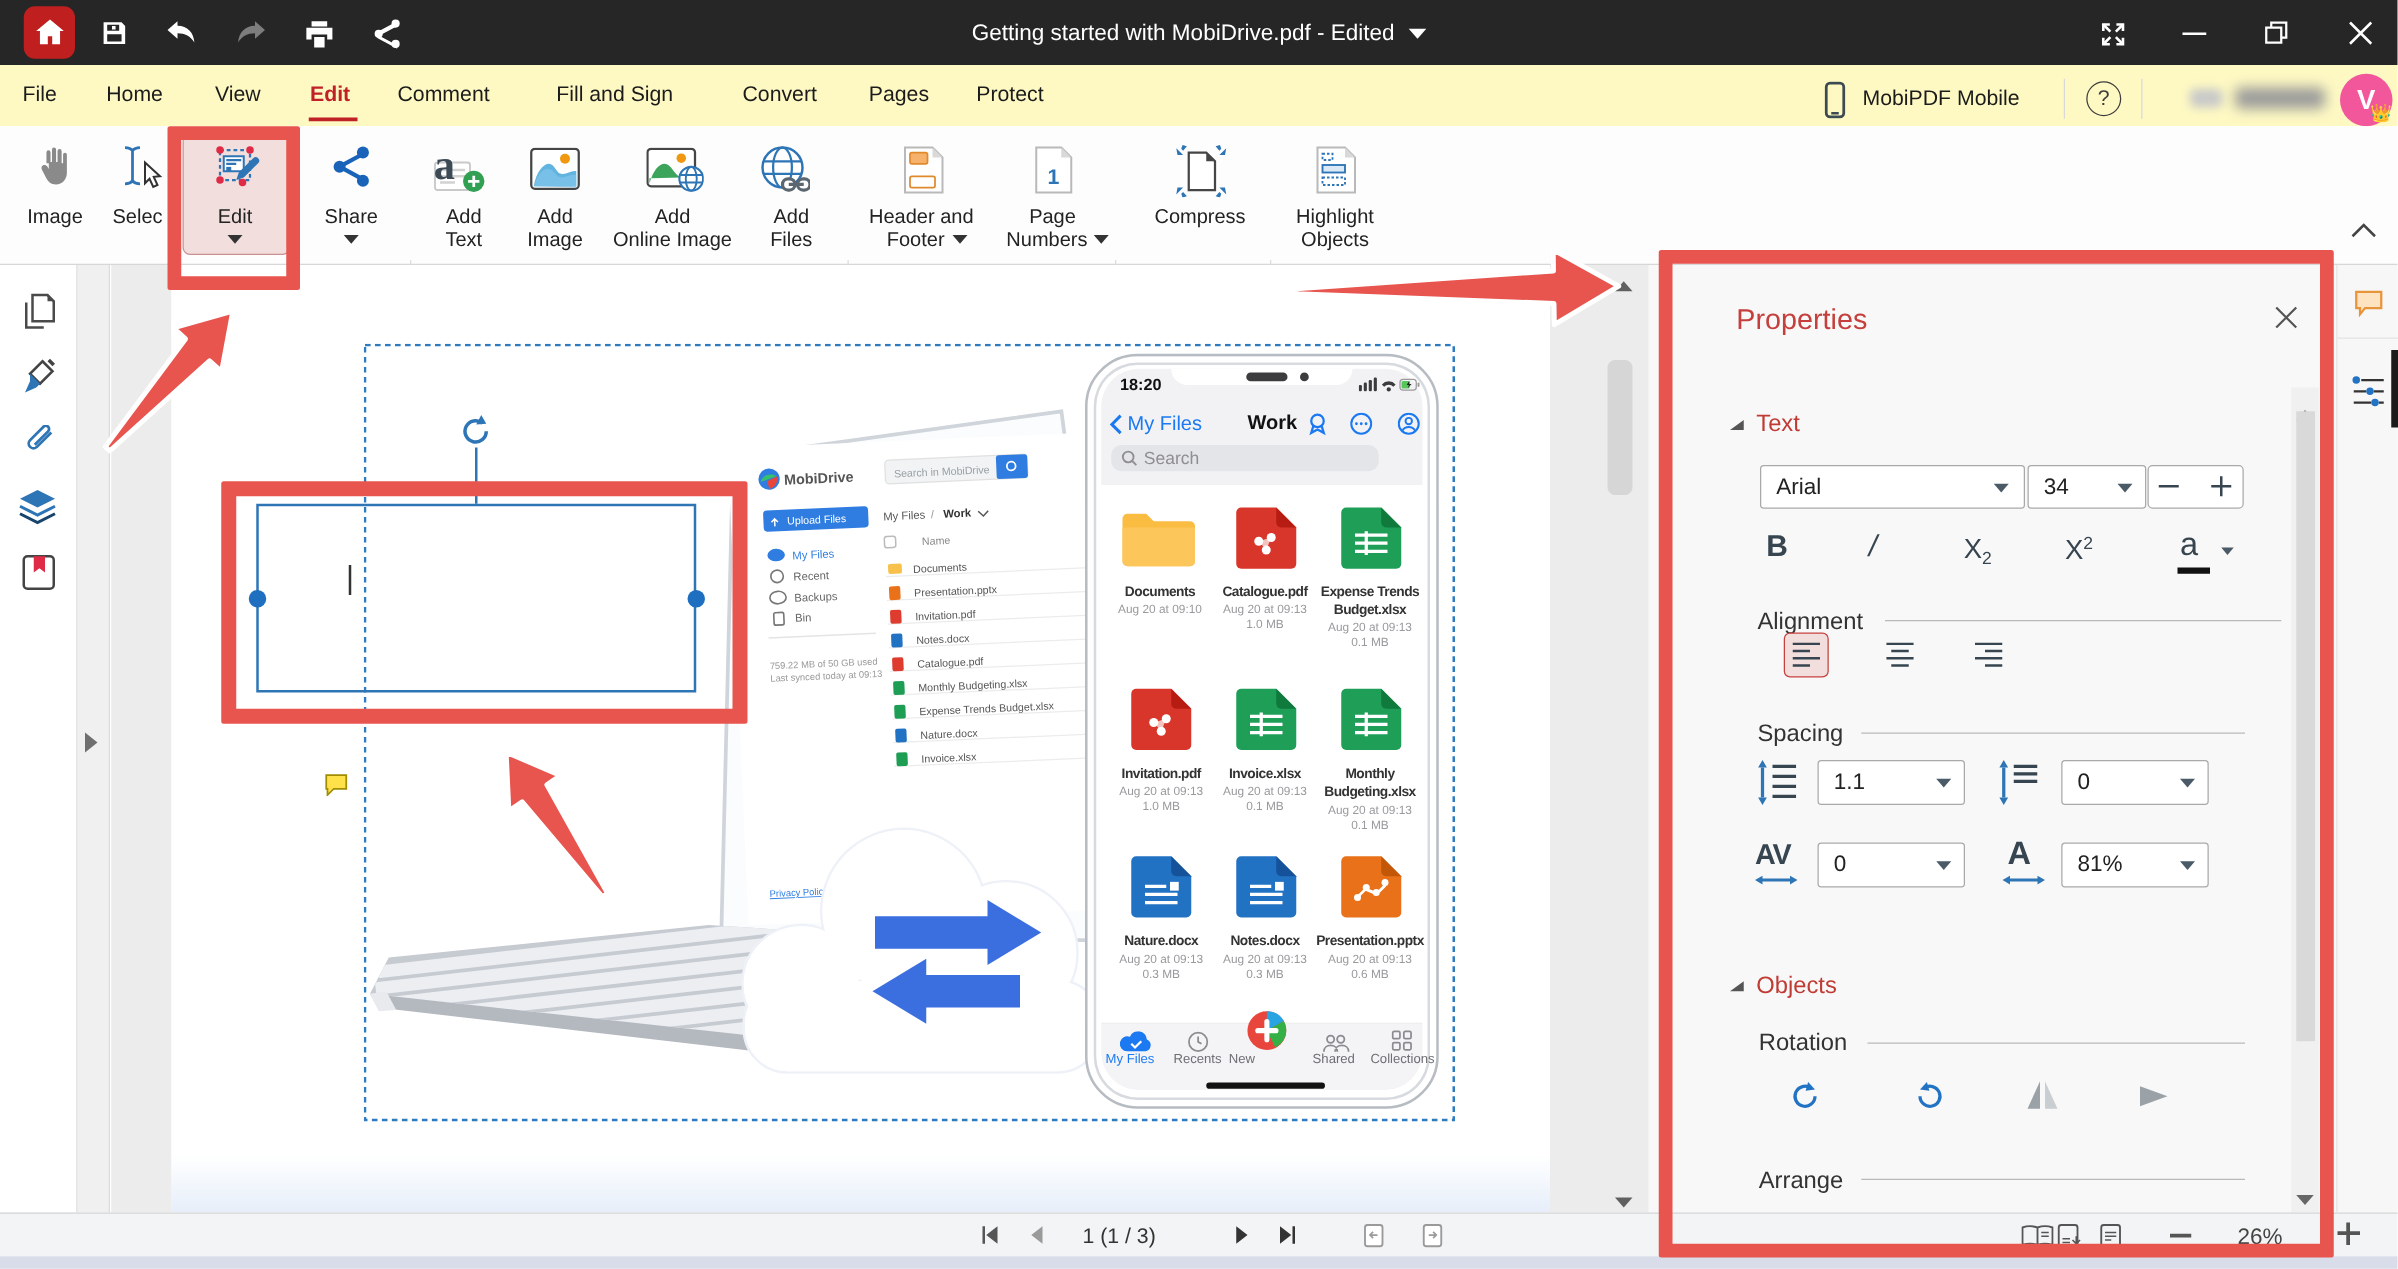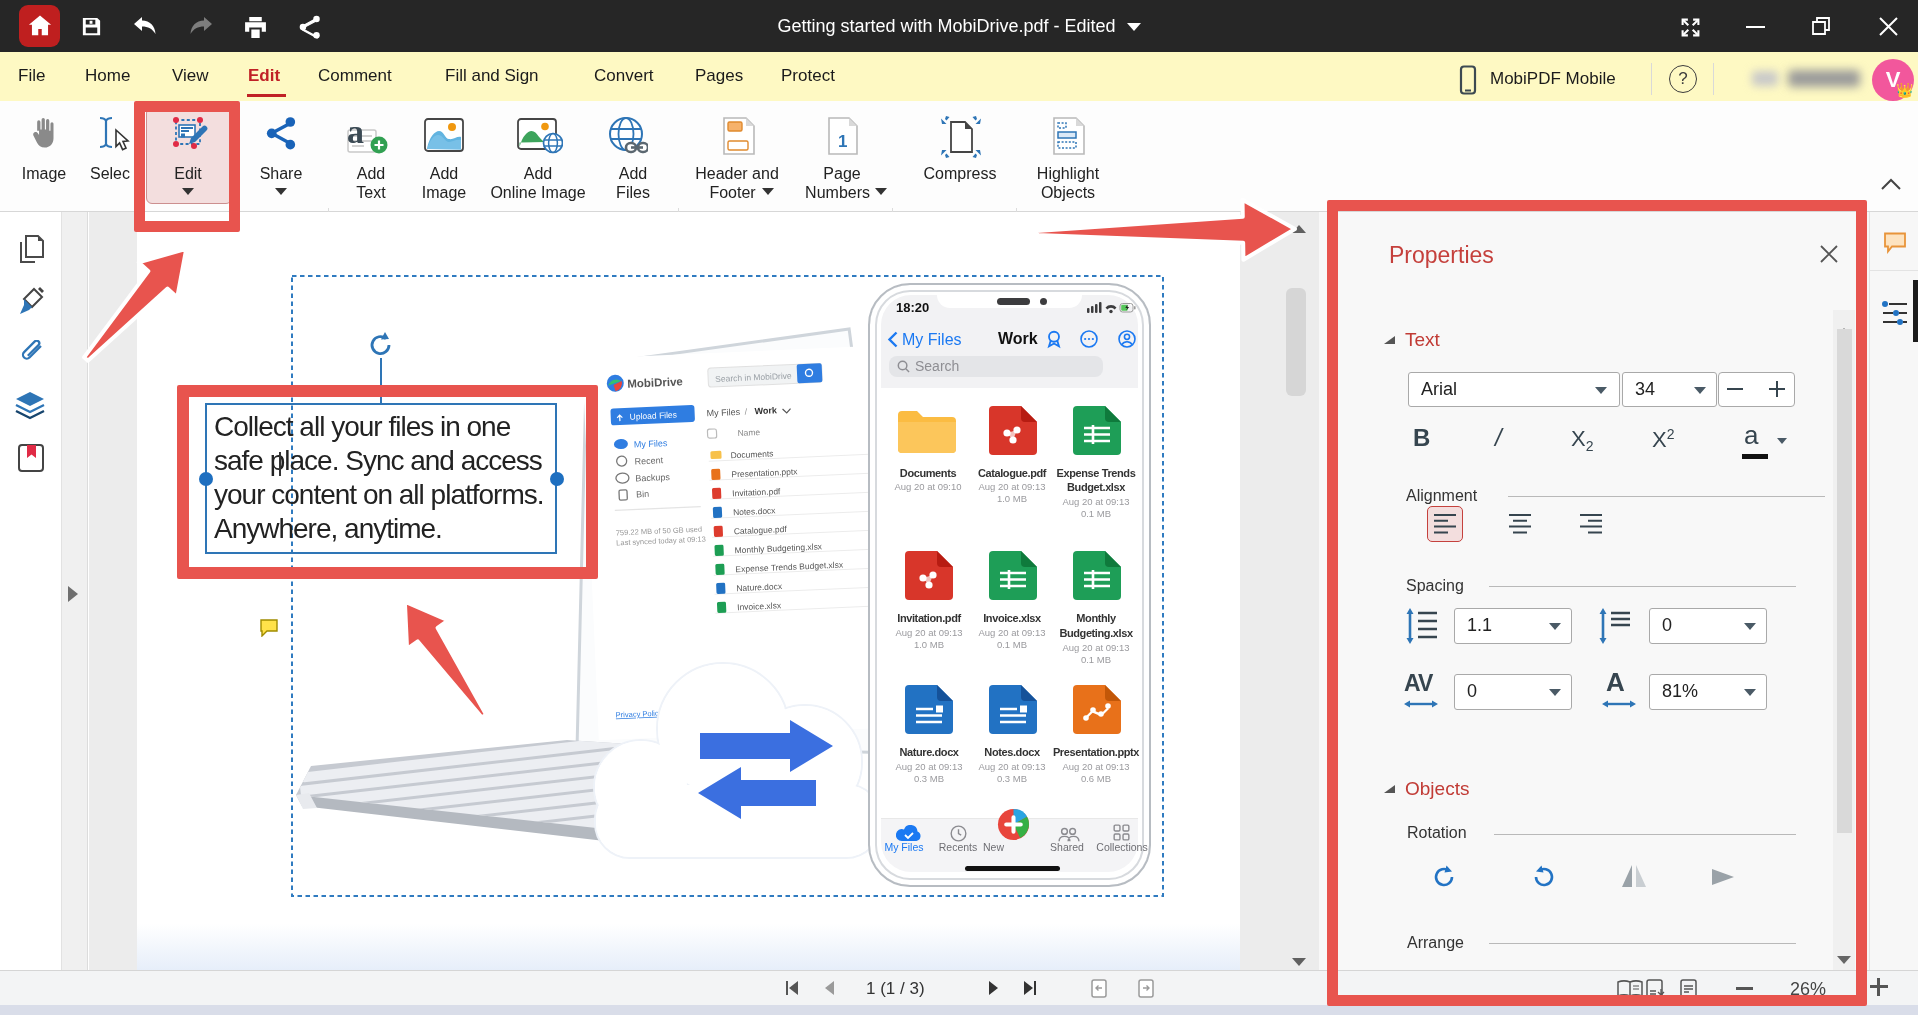--- a/index.html
+++ b/index.html
@@ -16,21 +16,21 @@
 #propwrap { position:absolute; left:1319px; top:0; width:599px; height:758px; background:#f8f8f8; }
 #statusbar { position:absolute; left:0; top:970px; width:1918px; height:35px; background:#f3f4f5; border-top:1px solid #d5d5d5; }
 #bottomstrip { position:absolute; left:0; top:1005px; width:1918px; height:10px; background:#d9dde9; }
 .mi { position:absolute; top:14px; font-size:17px; color:#1b1b1b; white-space:nowrap; }
 .ticon { position:absolute; top:15px; }
 .rlabel { position:absolute; font-size:16px; color:#222; text-align:center; white-space:nowrap; }
 .sep { position:absolute; top:107px; width:1px; height:92px; background:#dcdcdc; }
 .combo { position:absolute; background:#fff; border:1px solid #a9a9a9; border-radius:3px; font-size:18px; color:#222; }
 .combo .val { position:absolute; left:12px; top:6px; }
 .caret { position:absolute; width:0; height:0; border-left:6px solid transparent; border-right:6px solid transparent; border-top:7px solid #4a5a66; }
-.plabel { position:absolute; font-size:16px; color:#333;text-align:center; }
+.plabel { position:absolute; font-size:19px; color:#333;text-align:center; }
 .pline { position:absolute; height:1px; background:#b9b9b9; }
 .redsec { position:absolute; font-size:19px; color:#c13b35; }
 .tri-collapse { position:absolute; width:0; height:0; border-left:11px solid transparent; border-bottom:8px solid #555; }
 .navtri { position:absolute; width:0; height:0; }
 </style>
 </head>
 <body>
 
 <div id="titlebar">
   <div class="abs" style="left:19px;top:5px;width:41px;height:42px;background:#bf1f1f;border-radius:9px;"></div>
@@ -588,21 +588,20 @@
           <rect x="1" y="1" width="871" height="620" fill="none" stroke="#2f7bc0" stroke-width="2" stroke-dasharray="4.5 3.5"></rect>
         </svg>
 
       <svg class="abs" style="left:277px;top:118px" width="30" height="30" viewBox="0 0 30 30">
           <path d="M23 15a8.5 8.5 0 1 1-3-6.4" fill="none" stroke="#2e75b6" stroke-width="2.8"></path>
           <path d="M19 2l4 7-8 .5z" fill="#2e75b6"></path>
         </svg>
       <div class="abs" style="left:291px;top:146px;width:1.6px;height:45px;background:#2e75b6;"></div>
 
       <div class="abs" style="left:116px;top:191px;width:352px;height:151px;border:2px solid #2e75b6;"></div>
-      <div class="abs" style="left:125px;top:198px;font-size:28px;line-height:34px;color:#222;letter-spacing:-1px;">Collect all your files in one<br>safe place. Sync and access<br>your content on all platforms.<br>Anywhere, anytime.</div>
       <div class="abs" style="left:110px;top:260px;width:14px;height:14px;background:#1e6fc0;border-radius:50%;"></div>
       <div class="abs" style="left:461px;top:260px;width:14px;height:14px;background:#1e6fc0;border-radius:50%;"></div>
       <div class="abs" style="left:48px;top:712px;width:1103px;height:46px;background:linear-gradient(to bottom, rgba(223,233,248,0), rgba(210,224,245,0.55));"></div>
       <div class="abs" style="left:190px;top:240px;width:1.5px;height:24px;background:#333;"></div>
 
       <svg class="abs" style="left:170px;top:407px" width="20" height="18" viewBox="0 0 20 18">
           <path d="M2 1h16v11H8l-5 5v-5H2z" fill="#ffe24a" stroke="#a08c00" stroke-width="1.4"></path>
         </svg>
     </div>
 

